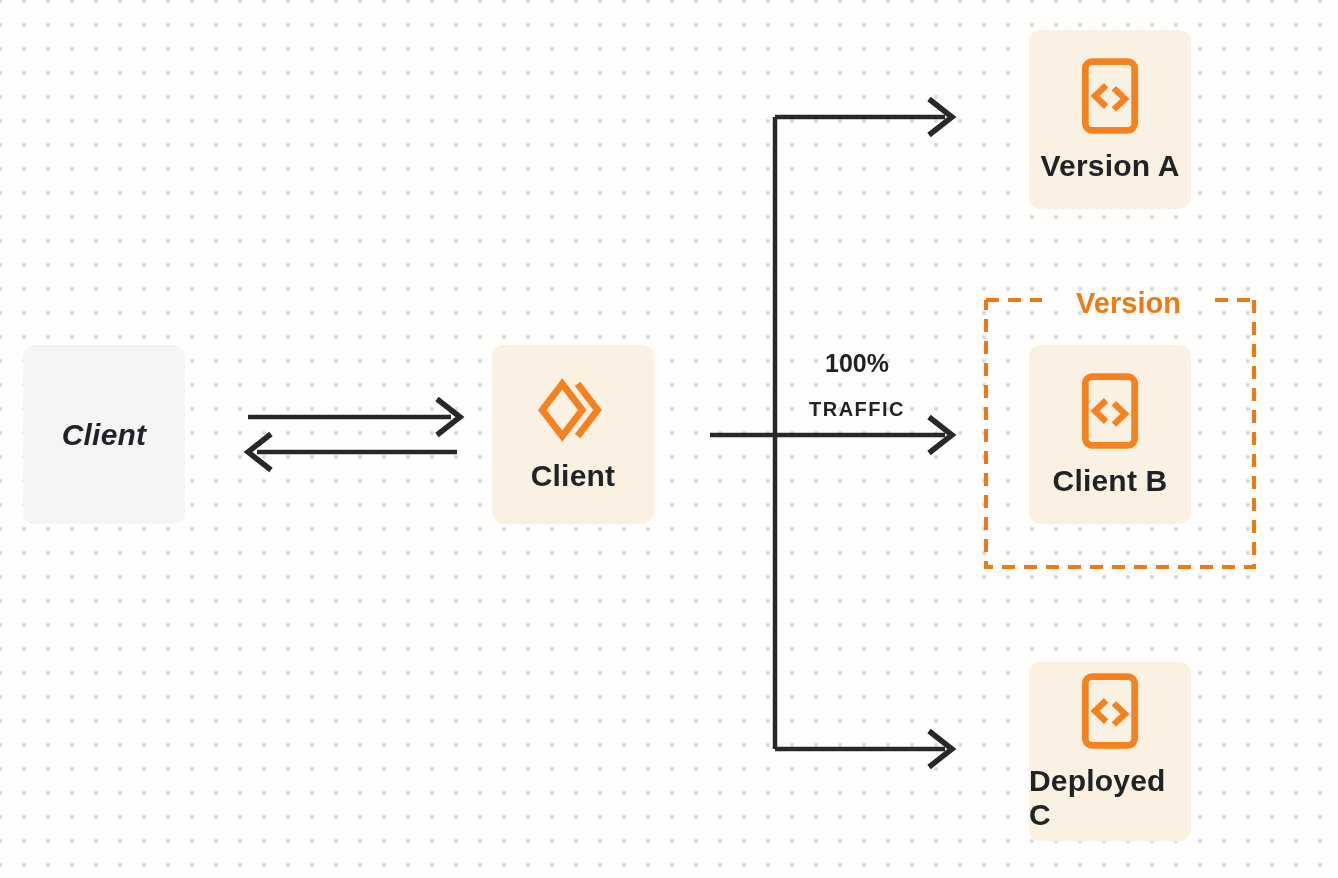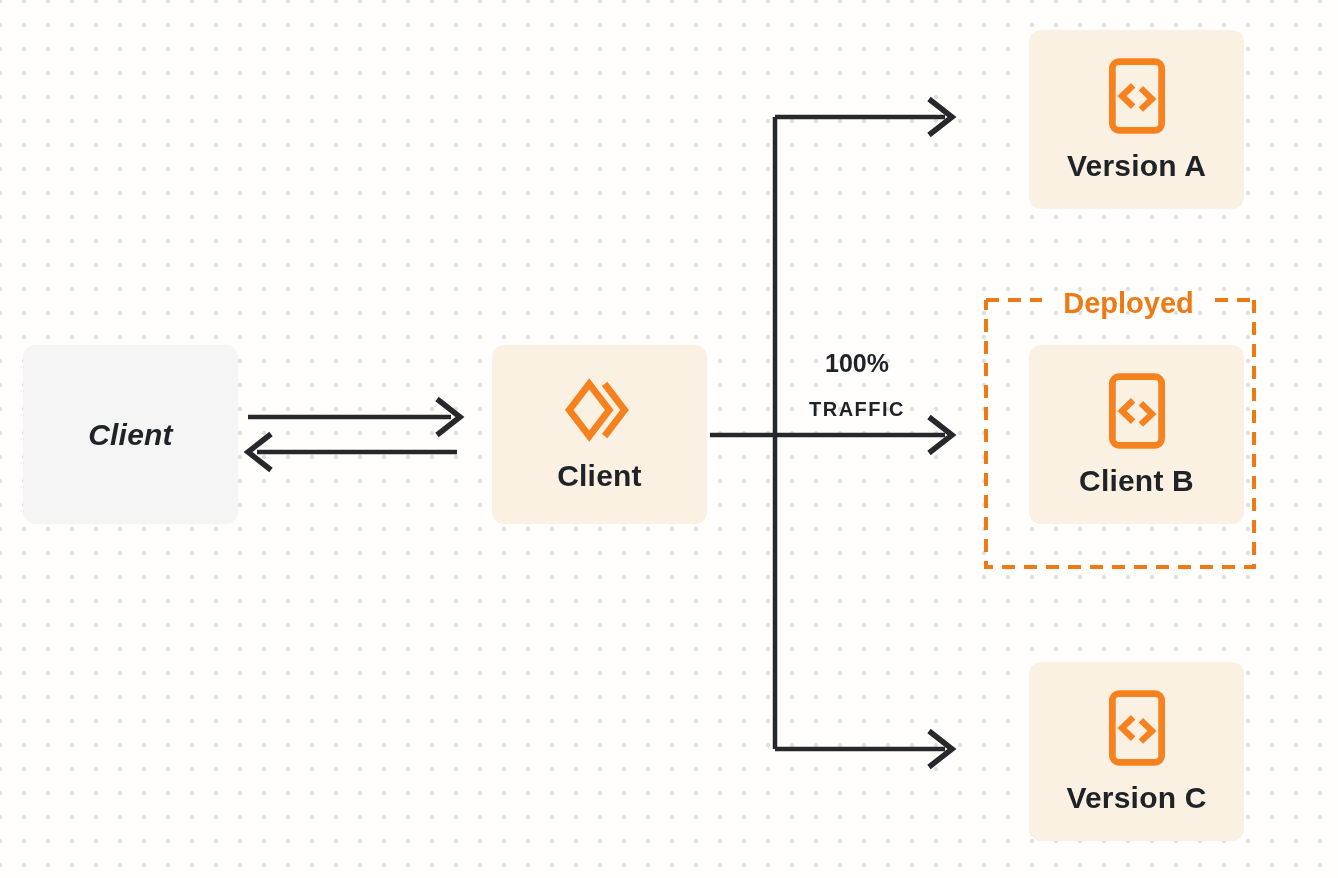--- a/index.html
+++ b/index.html
@@ -15,21 +15,21 @@
     background-image:radial-gradient(circle 2.2px, #dedede 92%, transparent 100%);
     background-size:24px 24px;
     background-position:12px 13px;
   }
   .wires{position:absolute;inset:0;width:1338px;height:878px;}
   .node{
     position:absolute;
     border-radius:12px;
     display:flex;flex-direction:column;
     align-items:center;justify-content:center;
-    width:215px;height:179px;
+    width:162px;height:179px;
   }
   .node-label{
     font-size:30px;font-weight:700;color:#1f2226;letter-spacing:.2px;
   }
   .client{left:23px;top:345px;background:#f5f5f6;font-style:italic;}
   .worker{left:492px;top:345px;background:#fbf1e2;gap:16px;}
   .version{background:#fbf1e2;left:1029px;gap:14px;}
   .version-a{top:30px;}
   .version-b{top:345px;}
   .version-c{top:662px;}
@@ -118,23 +118,23 @@
   </div>
 
   <div class="node version version-c">
     <span class="icon-wrap">
       <svg width="58" height="78" viewBox="0 0 60 80" xmlns="http://www.w3.org/2000/svg" fill="none" stroke="#f6821f" stroke-linejoin="miter">
         <rect x="4.5" y="4.5" width="51" height="71" rx="7" stroke-width="7"></rect>
         <path d="M26 29 L14.5 40 L26 51" stroke-width="6.5"></path>
         <path d="M34 32 L45.5 43 L34 54" stroke-width="6.5"></path>
       </svg>
     </span>
-    <span class="node-label">Version C</span>
+    <span class="node-label">Deployed C</span>
   </div>
 
-  <div class="deployed-label">Deployed</div>
+  <div class="deployed-label">Version</div>
 
   <div class="traffic-label">
     <span class="traffic-line1">100%</span>
     <span class="traffic-line2">TRAFFIC</span>
   </div>
 
 </div>
 
 </body></html>

